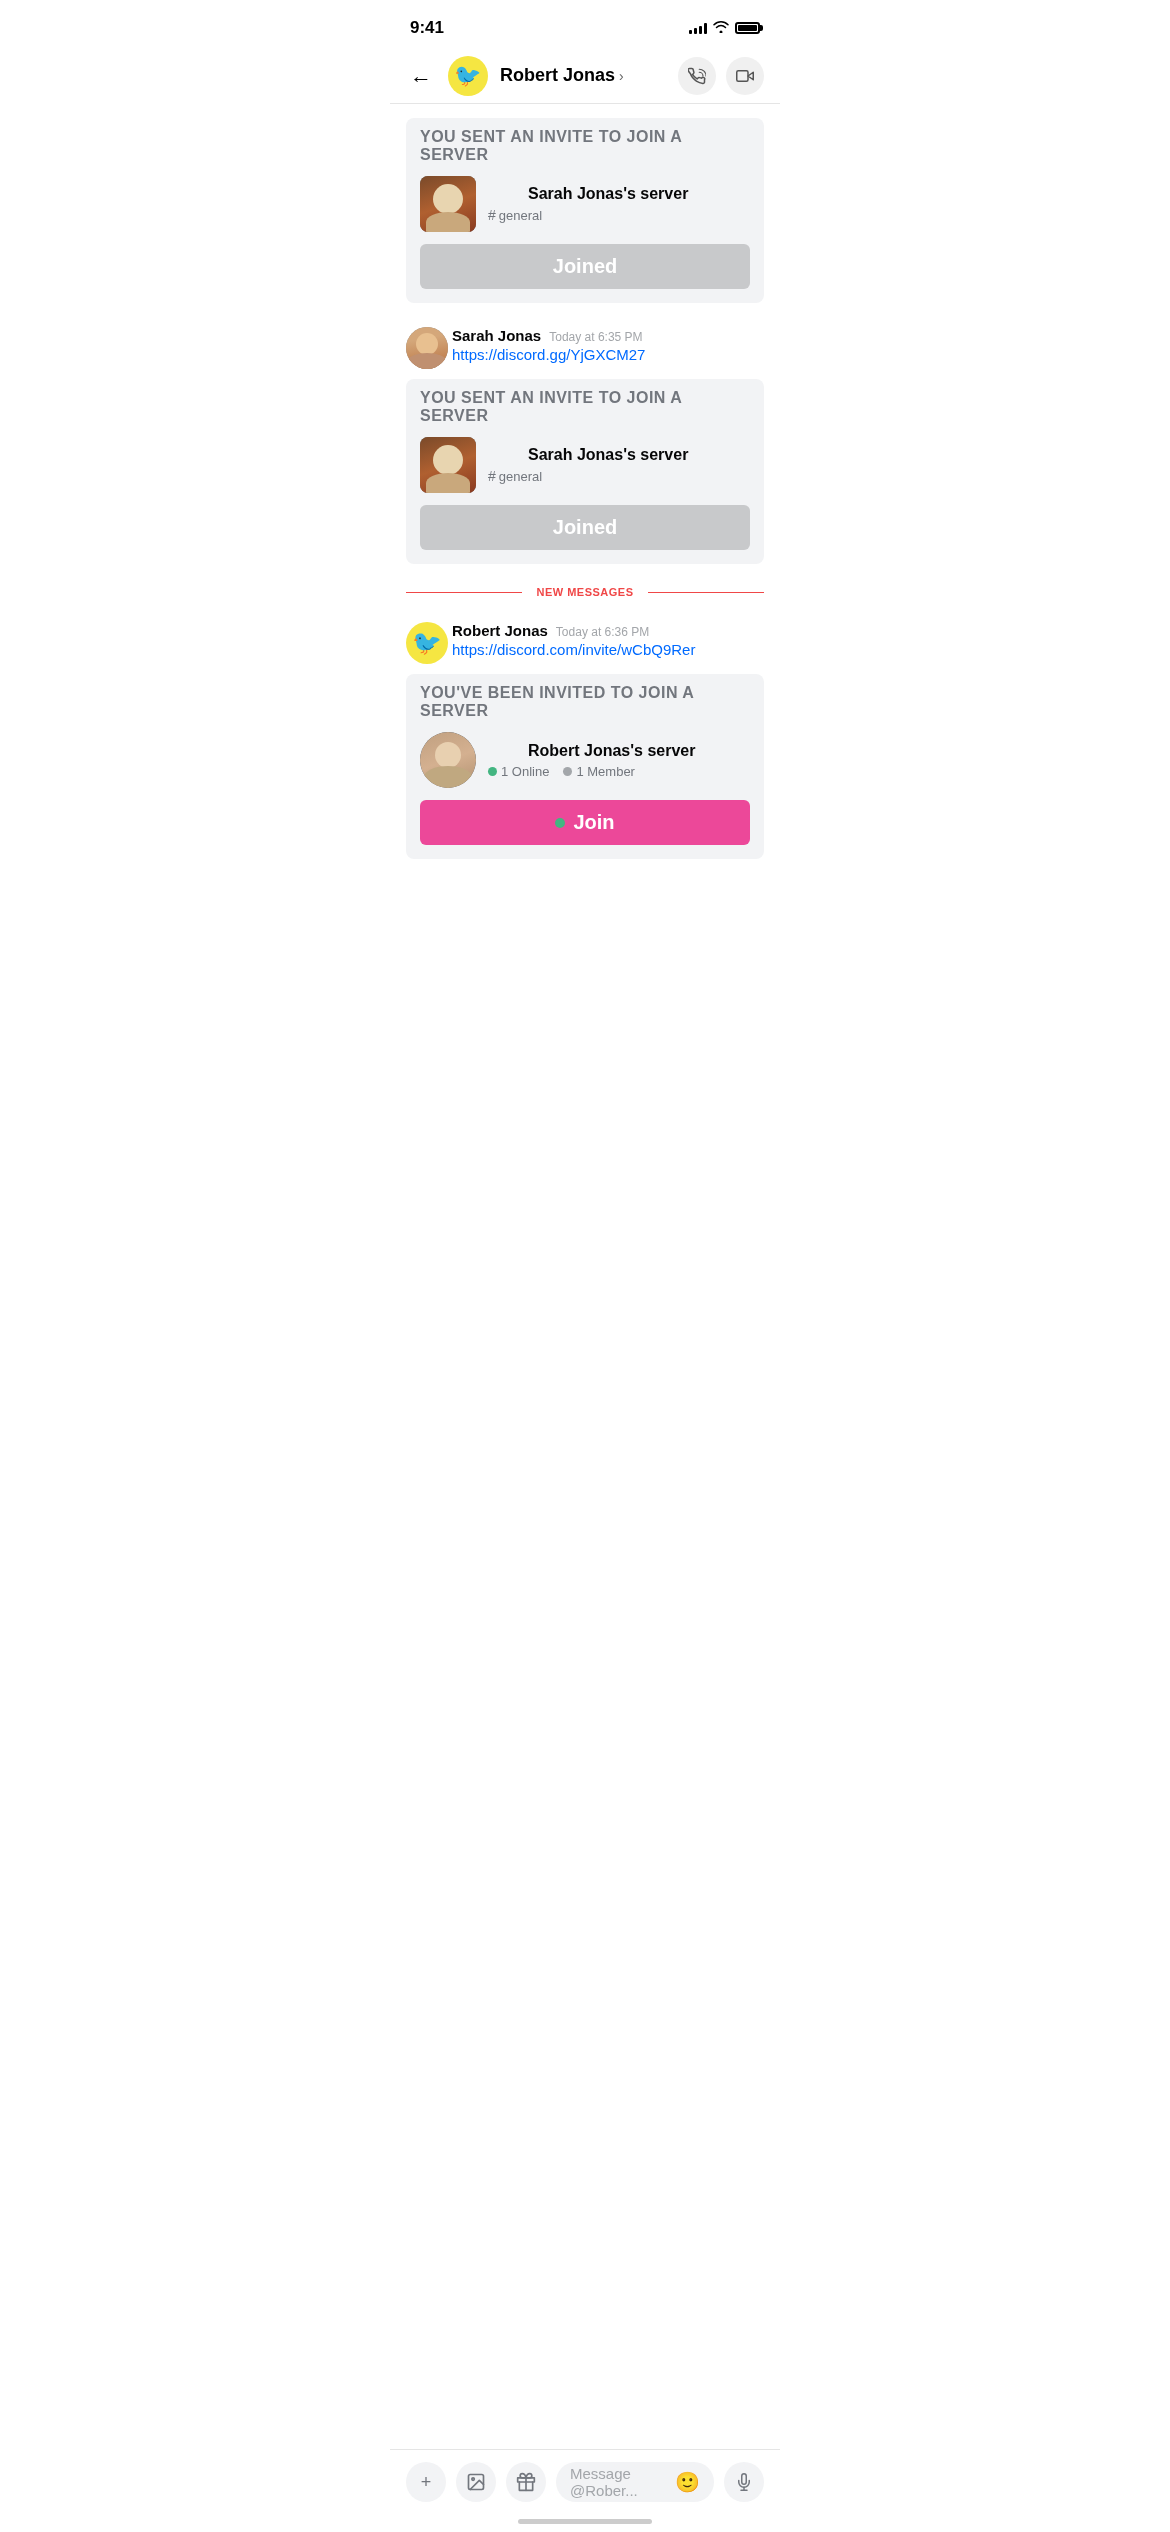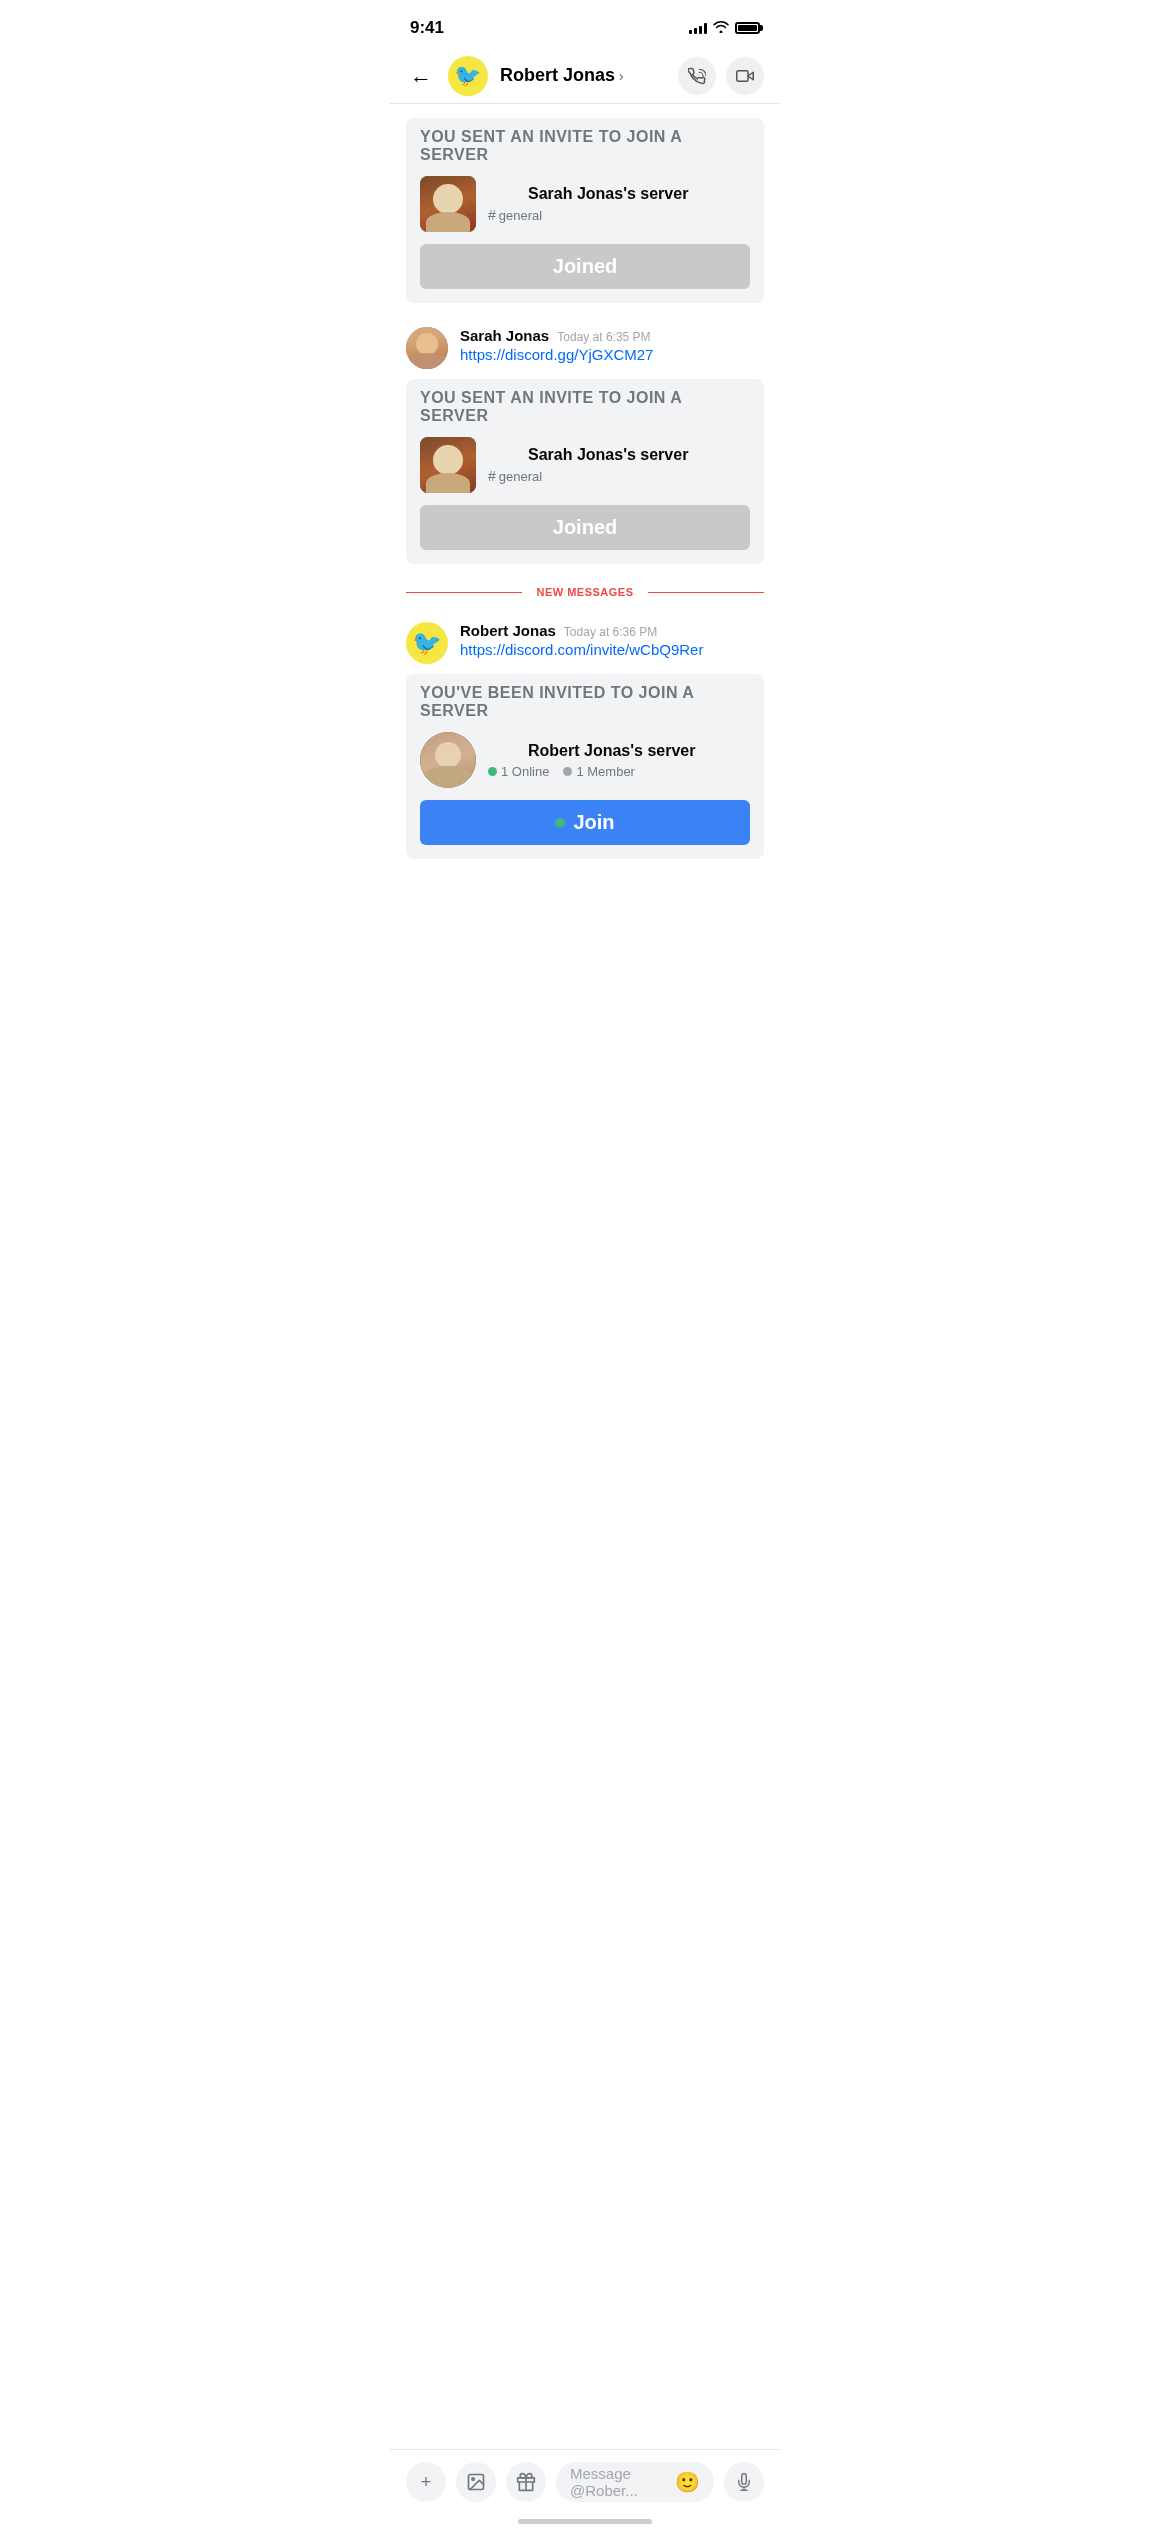--- a/index.html
+++ b/index.html
@@ -242,30 +242,30 @@
       border-radius: 6px;
       font-size: 20px;
       font-weight: 600;
       cursor: pointer;
     }
     .invite-join-btn.joined {
       background: #c8c9cb;
       color: #fff;
     }
     .invite-join-btn.join-green {
-      background: #3b82f6;
+      background: #ec4899;
       color: #fff;
       gap: 8px;
     }
 
     
     .message-row {
       display: flex;
       align-items: flex-start;
-      gap: 12px;
+      gap: 4px;
       padding: 8px 16px 4px 16px;
     }
     .message-avatar {
       width: 42px;
       height: 42px;
       border-radius: 50%;
       flex-shrink: 0;
       overflow: hidden;
       display: flex;
       align-items: center;

